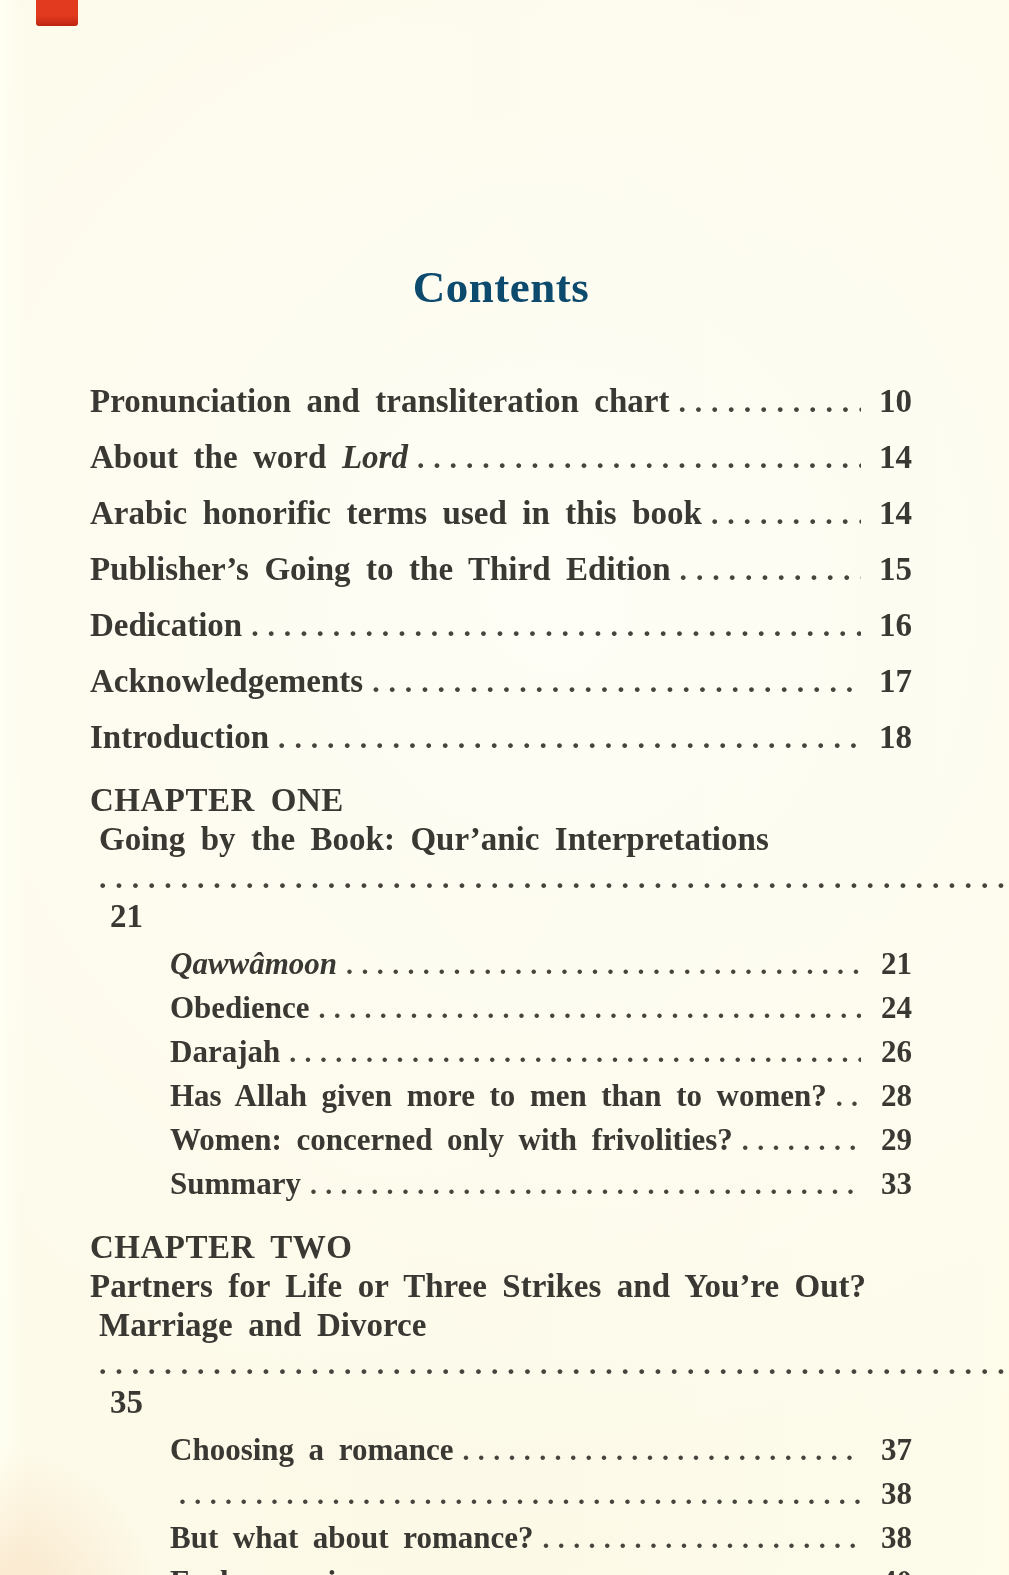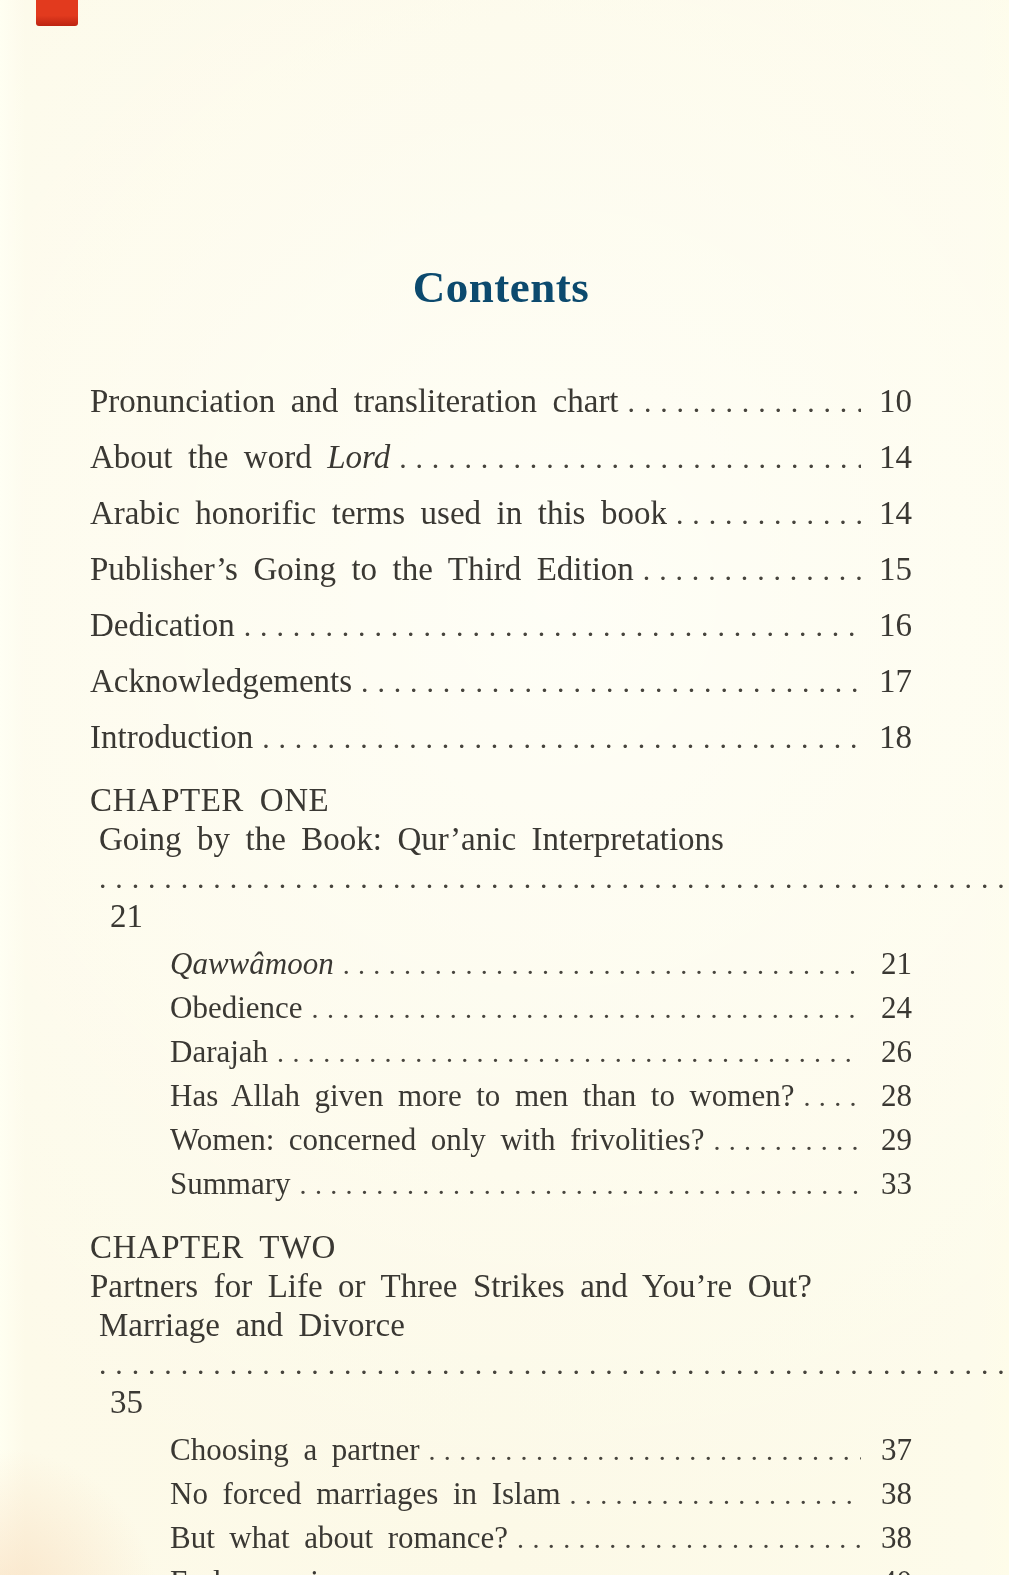--- a/index.html
+++ b/index.html
@@ -38,20 +38,21 @@
     font-weight: bold;
     color: #0c4a6e;
     letter-spacing: 0.5px;
   }
   .row {
     display: flex;
     align-items: baseline;
     font-size: 33px;
     line-height: 38px;
     word-spacing: 0.22em;
+    font-weight: bold;
   }
   .row .label { white-space: nowrap; }
   .row .label i { font-style: italic; }
   .row.front { margin-bottom: 17px; }
   .row.chapter-heading { margin-top: 24px; margin-bottom: 1px; letter-spacing: 0.5px; }
   .row.chapter-title { margin-bottom: 1px; }
   .row.chapter-title.paged { margin-bottom: 10px; flex-direction: column; }
   .row.sub { margin-bottom: 5px; padding-left: 80px; font-size: 31px; }
   .leader {
     flex: 1 1 auto;
@@ -167,26 +168,25 @@
       </div>
       <div class="row chapter-title">
         <span class="label">Partners for Life or Three Strikes and You’re Out?</span>
       </div>
       <div class="row chapter-title paged">
         <span class="label">Marriage and Divorce</span>
         <span class="leader"></span>
         <span class="page-num">35</span>
       </div>
       <div class="row sub">
-        <span class="label">Choosing a partner</span>
+        <span class="label">Choosing a romance</span>
         <span class="leader"></span>
         <span class="page-num">37</span>
       </div>
       <div class="row sub">
-        <span class="label">No forced marriages in Islam</span>
         <span class="leader"></span>
         <span class="page-num">38</span>
       </div>
       <div class="row sub">
         <span class="label">But what about romance?</span>
         <span class="leader"></span>
         <span class="page-num">38</span>
       </div>
       <div class="row sub">
         <span class="label">Early marriage</span>

